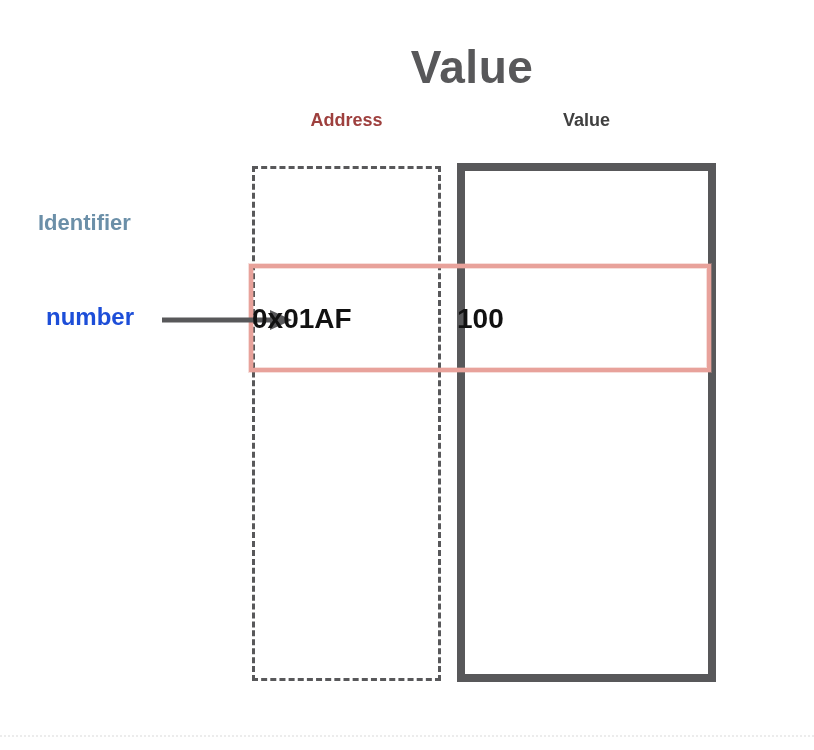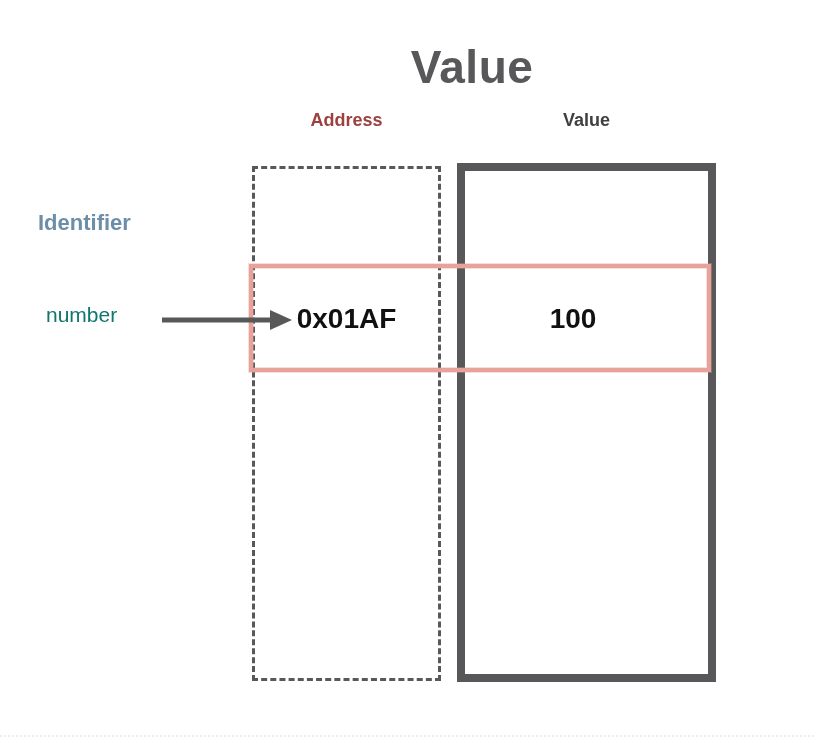--- a/index.html
+++ b/index.html
@@ -49,23 +49,23 @@
     left: 38px;
     top: 210px;
     font-size: 22px;
     font-weight: bold;
     color: #6b8fa8;
   }
 
   .var-name {
     left: 46px;
     top: 303px;
-    font-size: 21px;
-    font-weight: normal;
-    color: #0f766e;
+    font-size: 24px;
+    font-weight: bold;
+    color: #1d4ed8;
   }
 
   .arrow-icon {
     left: 160px;
     top: 308px;
     width: 135px;
     height: 24px;
   }
 
   .address-box {
@@ -91,21 +91,20 @@
     height: 100px;
     border: 4px solid #e8a29b;
     box-shadow: 0 0 0 1px rgba(232, 162, 155, 0.35), inset 0 0 0 1px rgba(232, 162, 155, 0.35);
   }
 
   .cell-text {
     top: 303px;
     font-size: 28px;
     font-weight: bold;
     color: #111111;
-    text-align: center;
   }
   .cell-address {
     left: 252px;
     width: 189px;
   }
   .cell-value {
     left: 457px;
     width: 232px;
   }
 

